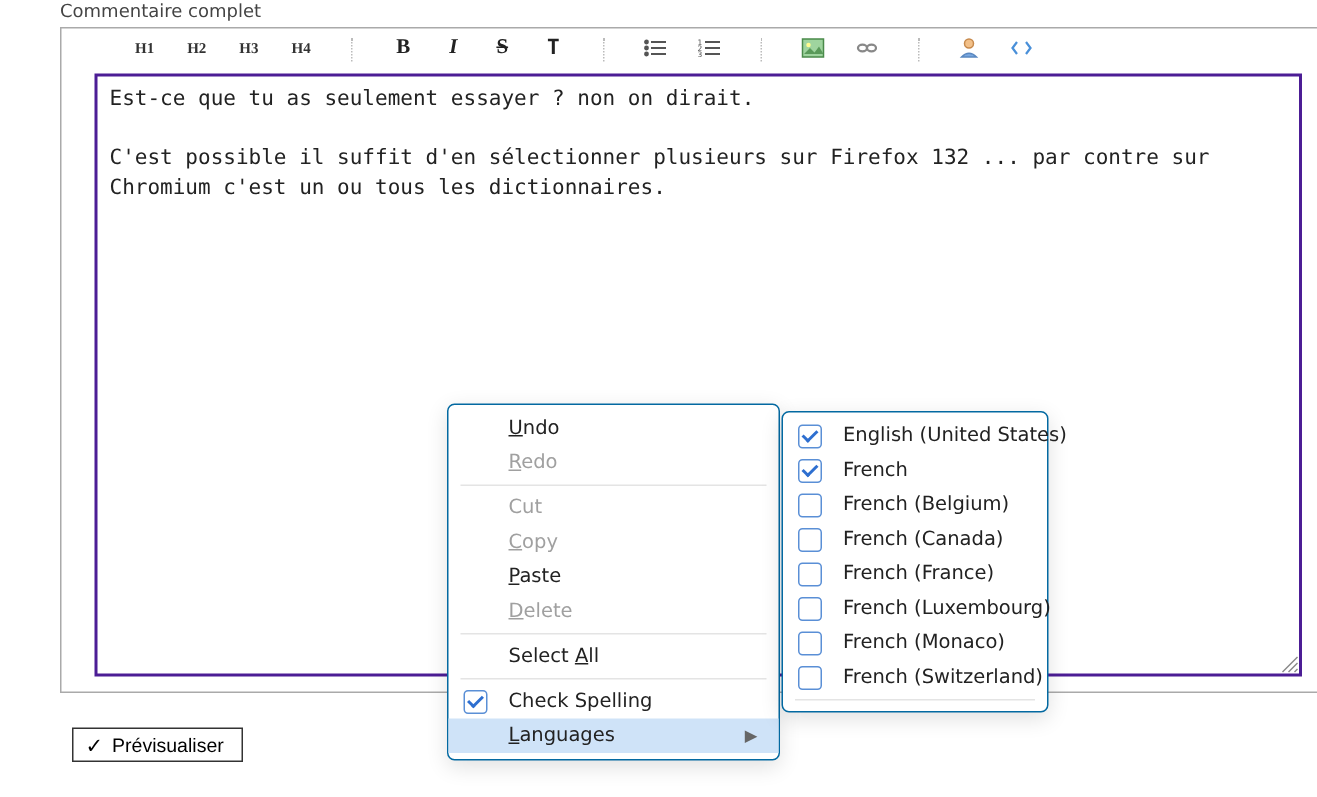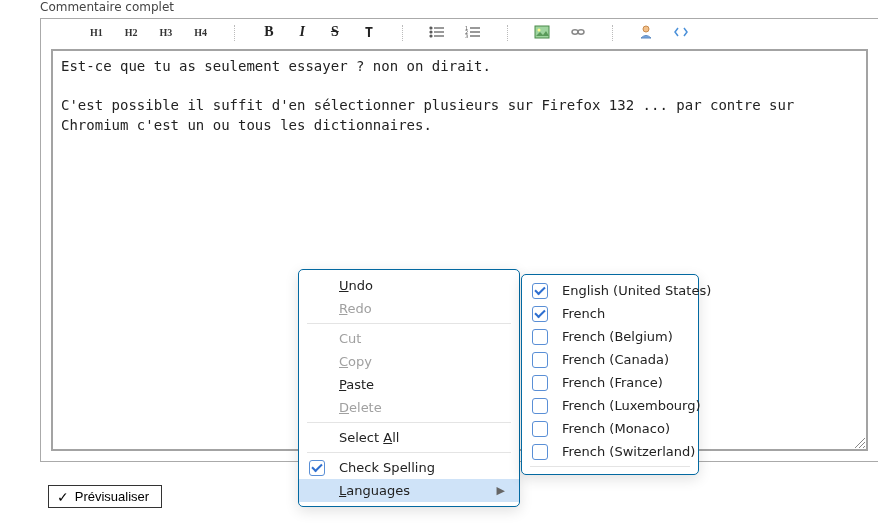--- a/index.html
+++ b/index.html
@@ -54,22 +54,22 @@
   .toolbar .tbtn {
     font-family: Georgia, serif;
     font-size: 14px;
     font-weight: bold;
     padding: 0 3px;
     cursor: pointer;
     line-height: 1;
   }
   .toolbar svg { display: block; }
   .textarea {
-    border: 2px solid #a3a3a3;
-    margin: 0 10px 10px 10px;
+    border: 2px solid #4c1d95;
+    margin: 0 10px 10px 22px;
     height: 402px;
     padding: 6px 8px;
     font-family: "DejaVu Sans Mono", "Liberation Mono", monospace;
     font-size: 14px;
     line-height: 1.4;
     white-space: pre-wrap;
     overflow: auto;
     position: relative;
     background: #fff;
   }

